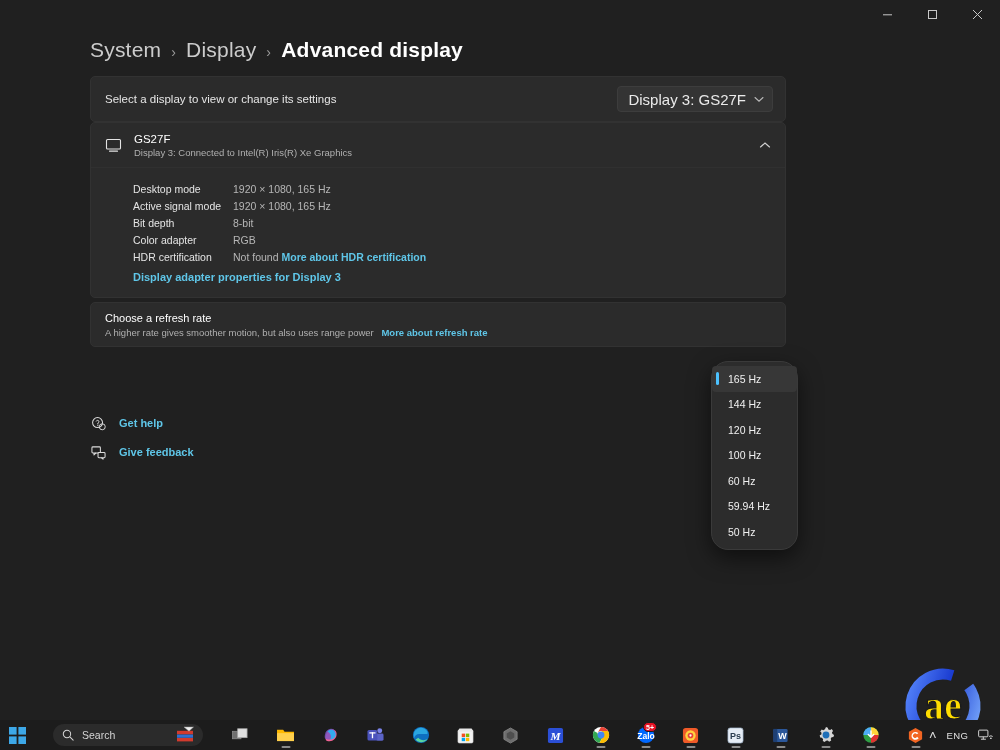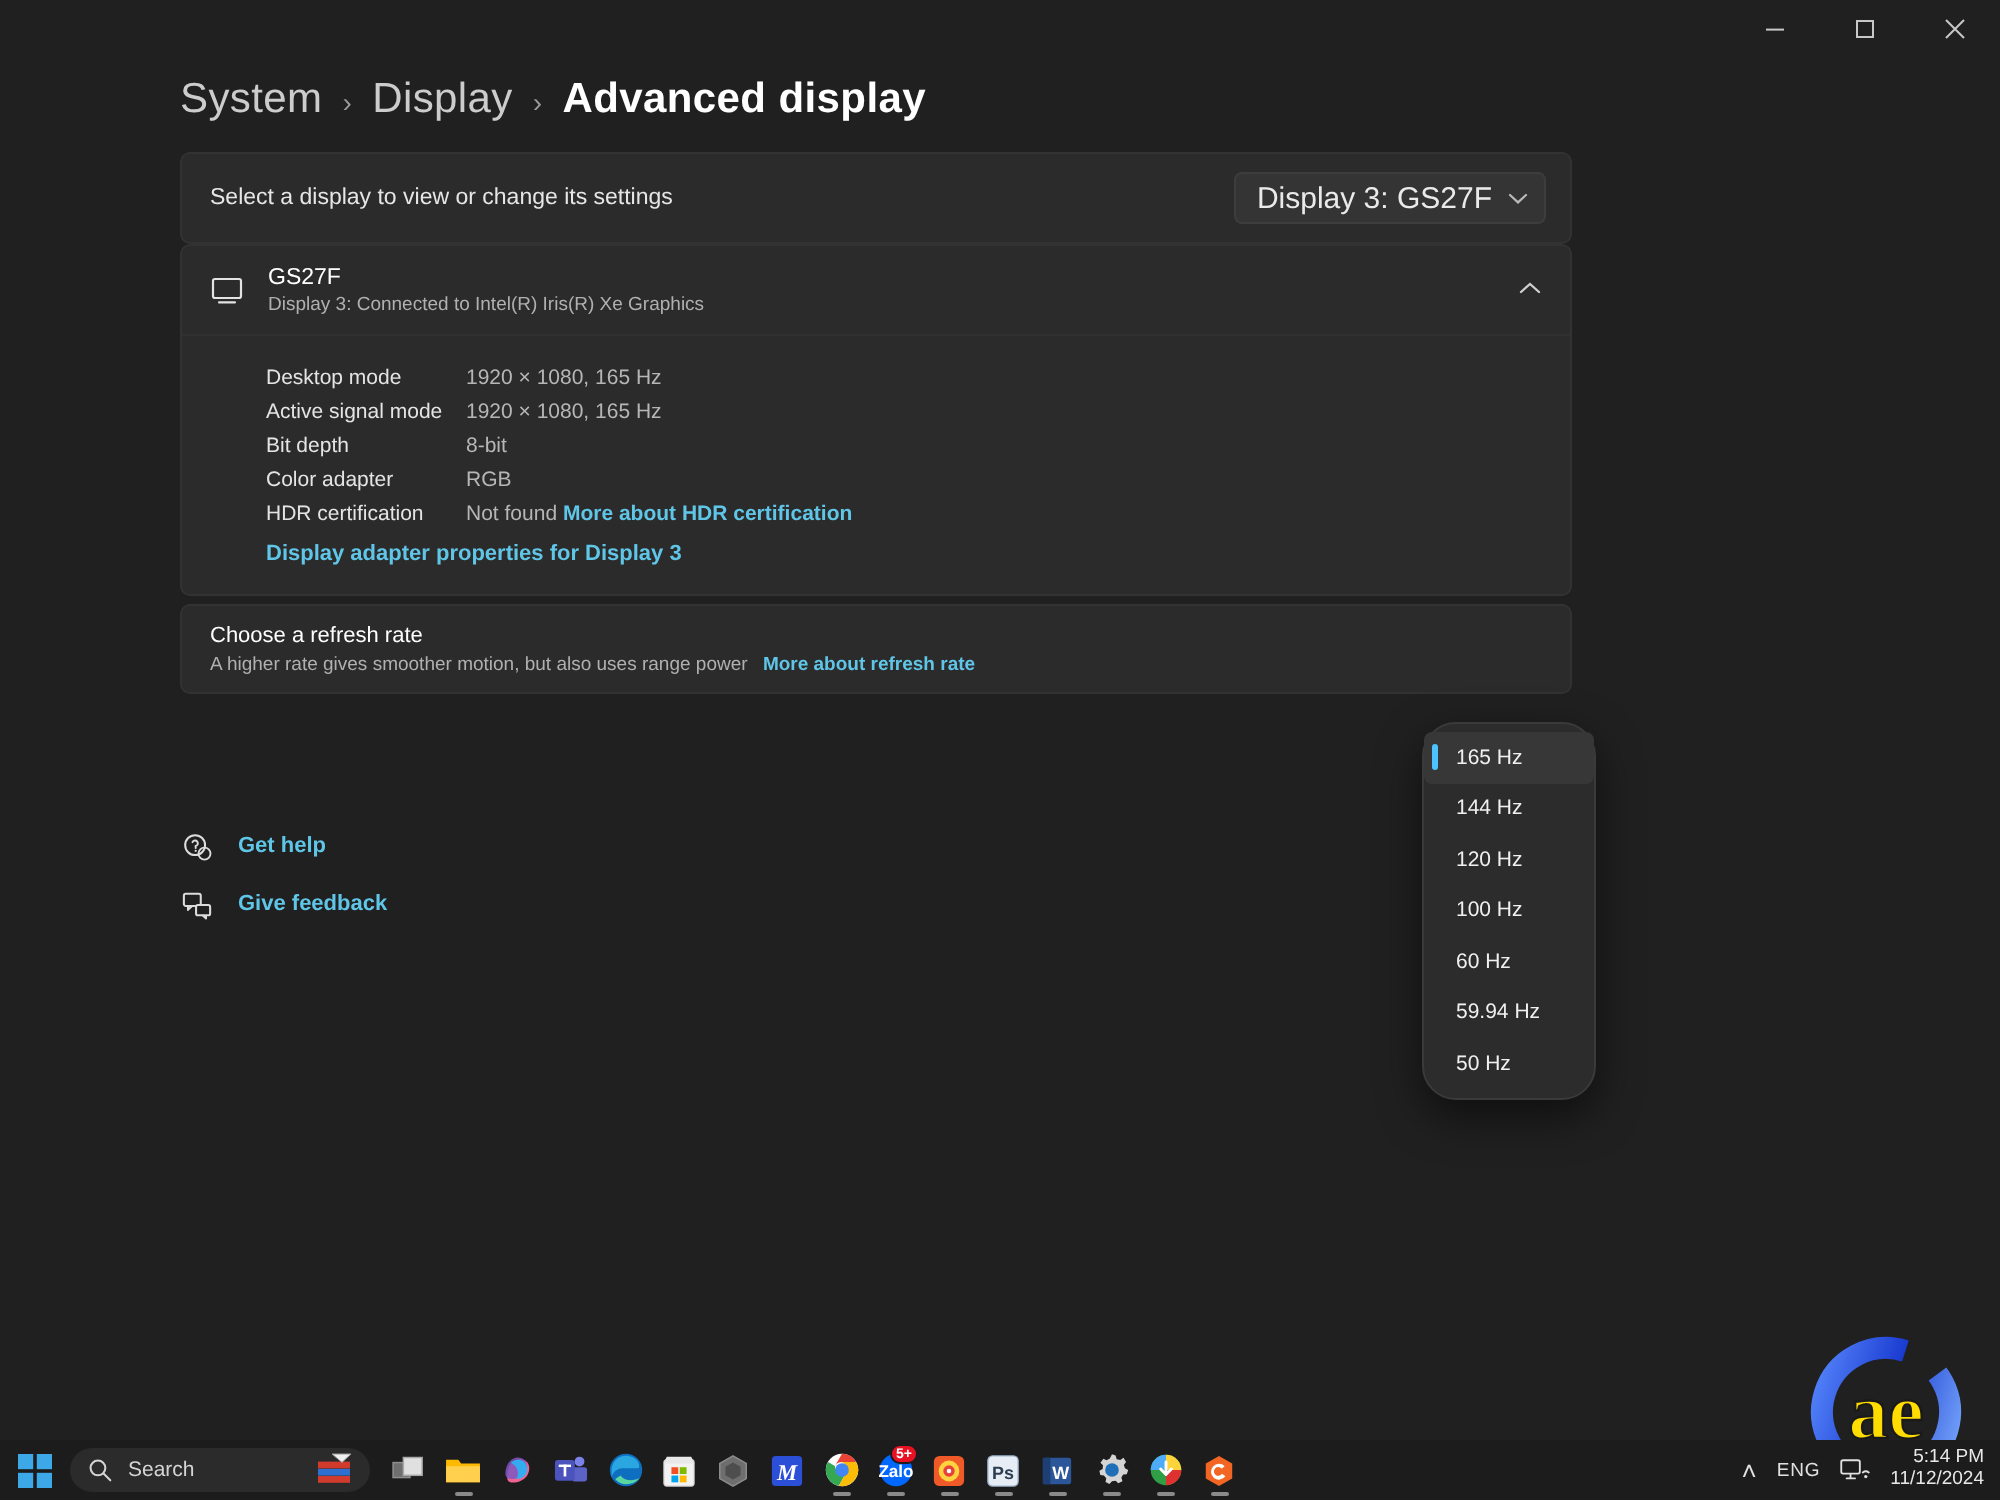--- a/index.html
+++ b/index.html
@@ -120,21 +120,21 @@
     font-size: 23px; font-weight: 800; color: #ffdd00;
     letter-spacing: -.5px; font-family: "Liberation Sans", sans-serif;
     -webkit-text-stroke: 1px #111;
   }
 
   
   .taskbar {
     position: absolute; left: 0; top: 720px; width: 1000px; height: 30px;
     background: #1c1c1c; display: flex; align-items: center;
   }
-  .tb-left { display: flex; align-items: center; gap: 0px; padding-left: 4px; }
+  .tb-left { display: flex; align-items: center; gap: 18px; padding-left: 4px; }
   .tb-icon {
     width: 27px; height: 28px; display: flex; align-items: center; justify-content: center;
     position: relative; border-radius: 4px;
   }
   .tb-icon.active::after {
     content: ""; position: absolute; bottom: 1px; left: 50%; transform: translateX(-50%);
     width: 9px; height: 2.5px; border-radius: 2px; background: #8a8a8a;
   }
   .search-pill {
     width: 150px; height: 22px; background: #2b2b2b; border-radius: 12px;

